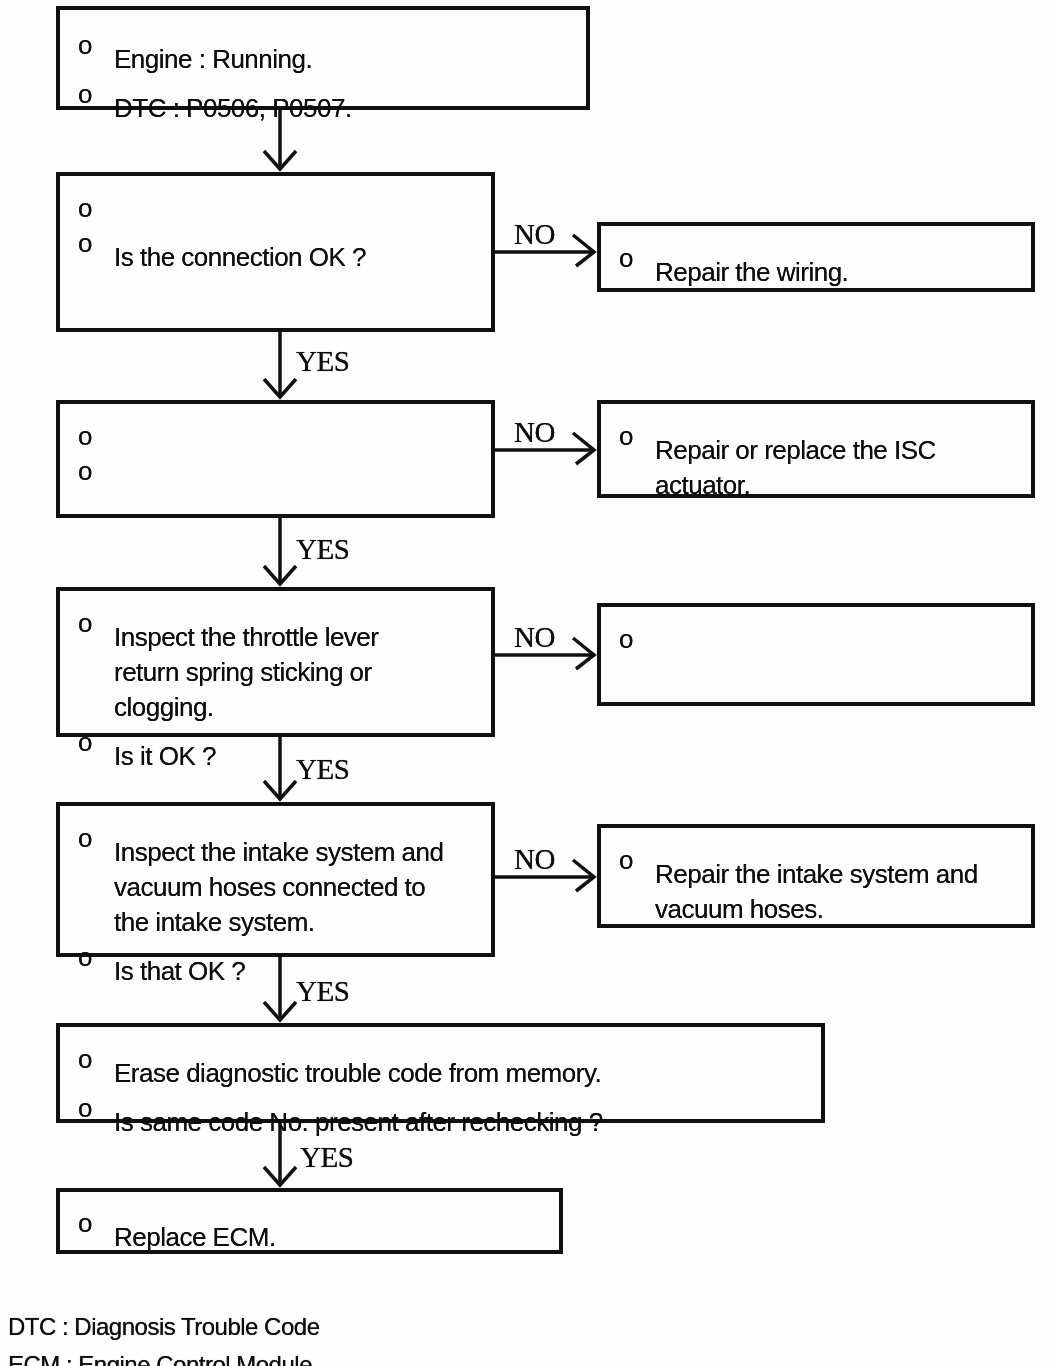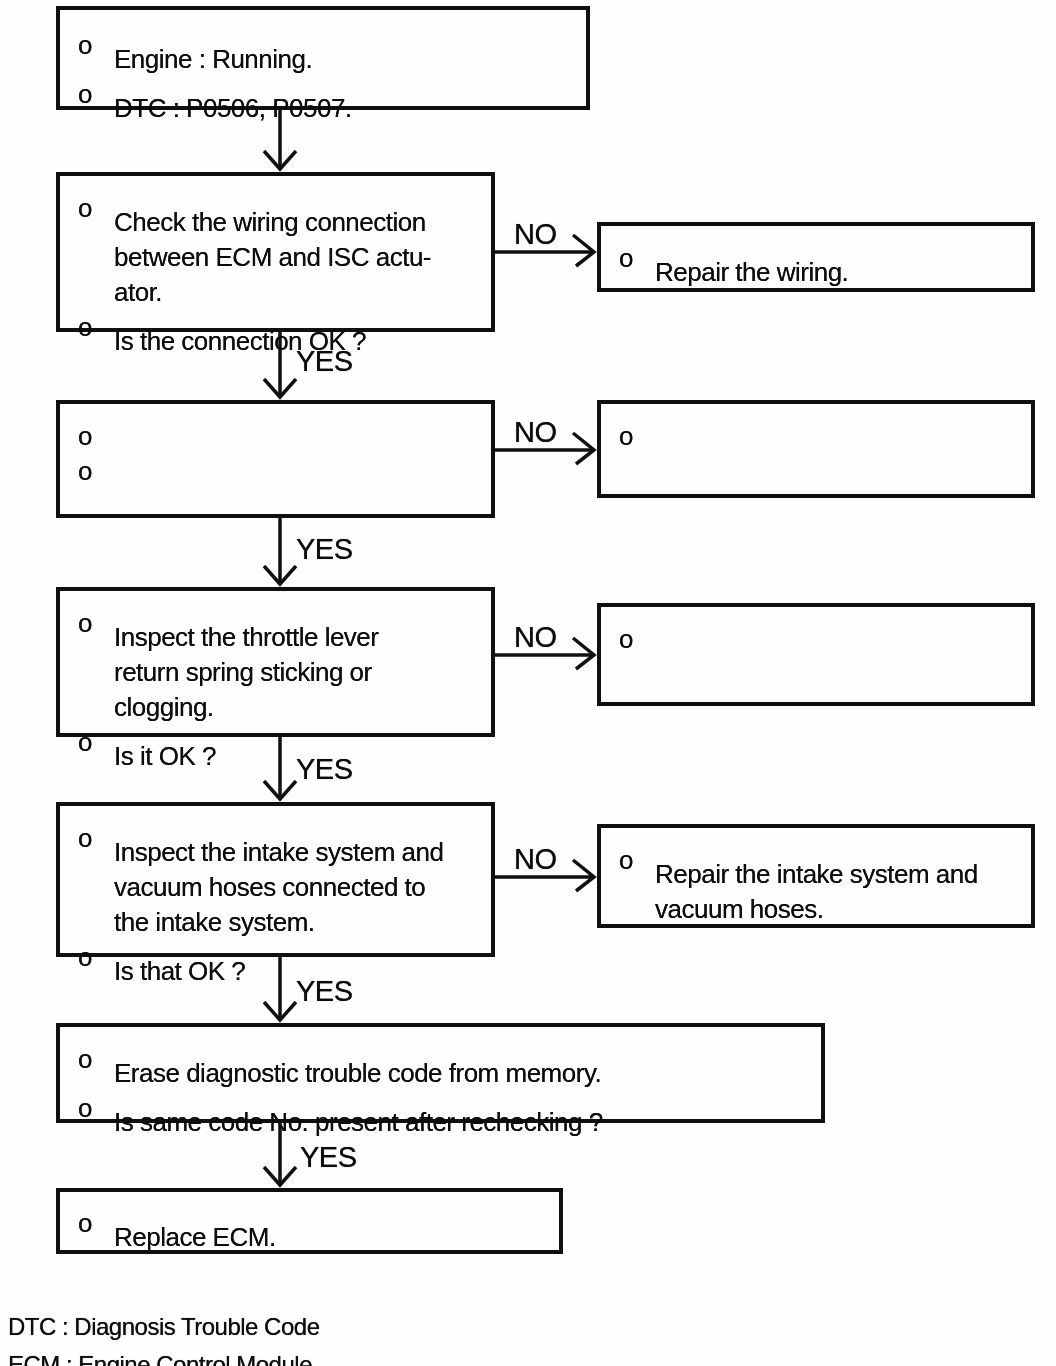--- a/index.html
+++ b/index.html
@@ -32,20 +32,21 @@
     letter-spacing:-0.5px;
     white-space:pre;
     text-shadow:0 0 .6px rgba(0,0,0,.85);
     margin-top:14px;
   }
   .edge-label{
     position:absolute;
     font-size:29px;line-height:30px;
     letter-spacing:-0.5px;
     text-shadow:0 0 .7px rgba(0,0,0,.9);
+    font-family:Liberation Serif, serif;
   }
   .legend{
     position:absolute;left:8px;top:1308px;
     font-size:24px;line-height:38px;
     letter-spacing:-0.5px;
     text-shadow:0 0 .7px rgba(0,0,0,.9);
   }
 </style>
 </head>
 <body>
@@ -102,23 +103,20 @@
     </div>
     <div class="item">
       <span class="bullet">o</span>
       <span class="txt">DTC : P0506, P0507.</span>
     </div>
   </div>
 
   <div class="node" style="left:56px;top:172px;width:439px;height:160px;">
     <div class="item">
       <span class="bullet">o</span>
-      <span class="txt">Check the wiring connection
-between ECM and ISC actu-
-ator.</span>
     </div>
     <div class="item">
       <span class="bullet">o</span>
       <span class="txt">Is the connection OK ?</span>
     </div>
   </div>
 
   <div class="node" style="left:597px;top:222px;width:438px;height:70px;">
     <div class="item">
       <span class="bullet">o</span>
@@ -131,20 +129,22 @@
       <span class="bullet">o</span>
     </div>
     <div class="item">
       <span class="bullet">o</span>
     </div>
   </div>
 
   <div class="node" style="left:597px;top:400px;width:438px;height:98px;">
     <div class="item">
       <span class="bullet">o</span>
+      <span class="txt">Repair or replace the ISC
+actuator.</span>
     </div>
   </div>
 
   <div class="node" style="left:56px;top:587px;width:439px;height:150px;">
     <div class="item">
       <span class="bullet">o</span>
       <span class="txt">Inspect the throttle lever
 return spring sticking or
 clogging.</span>
     </div>

